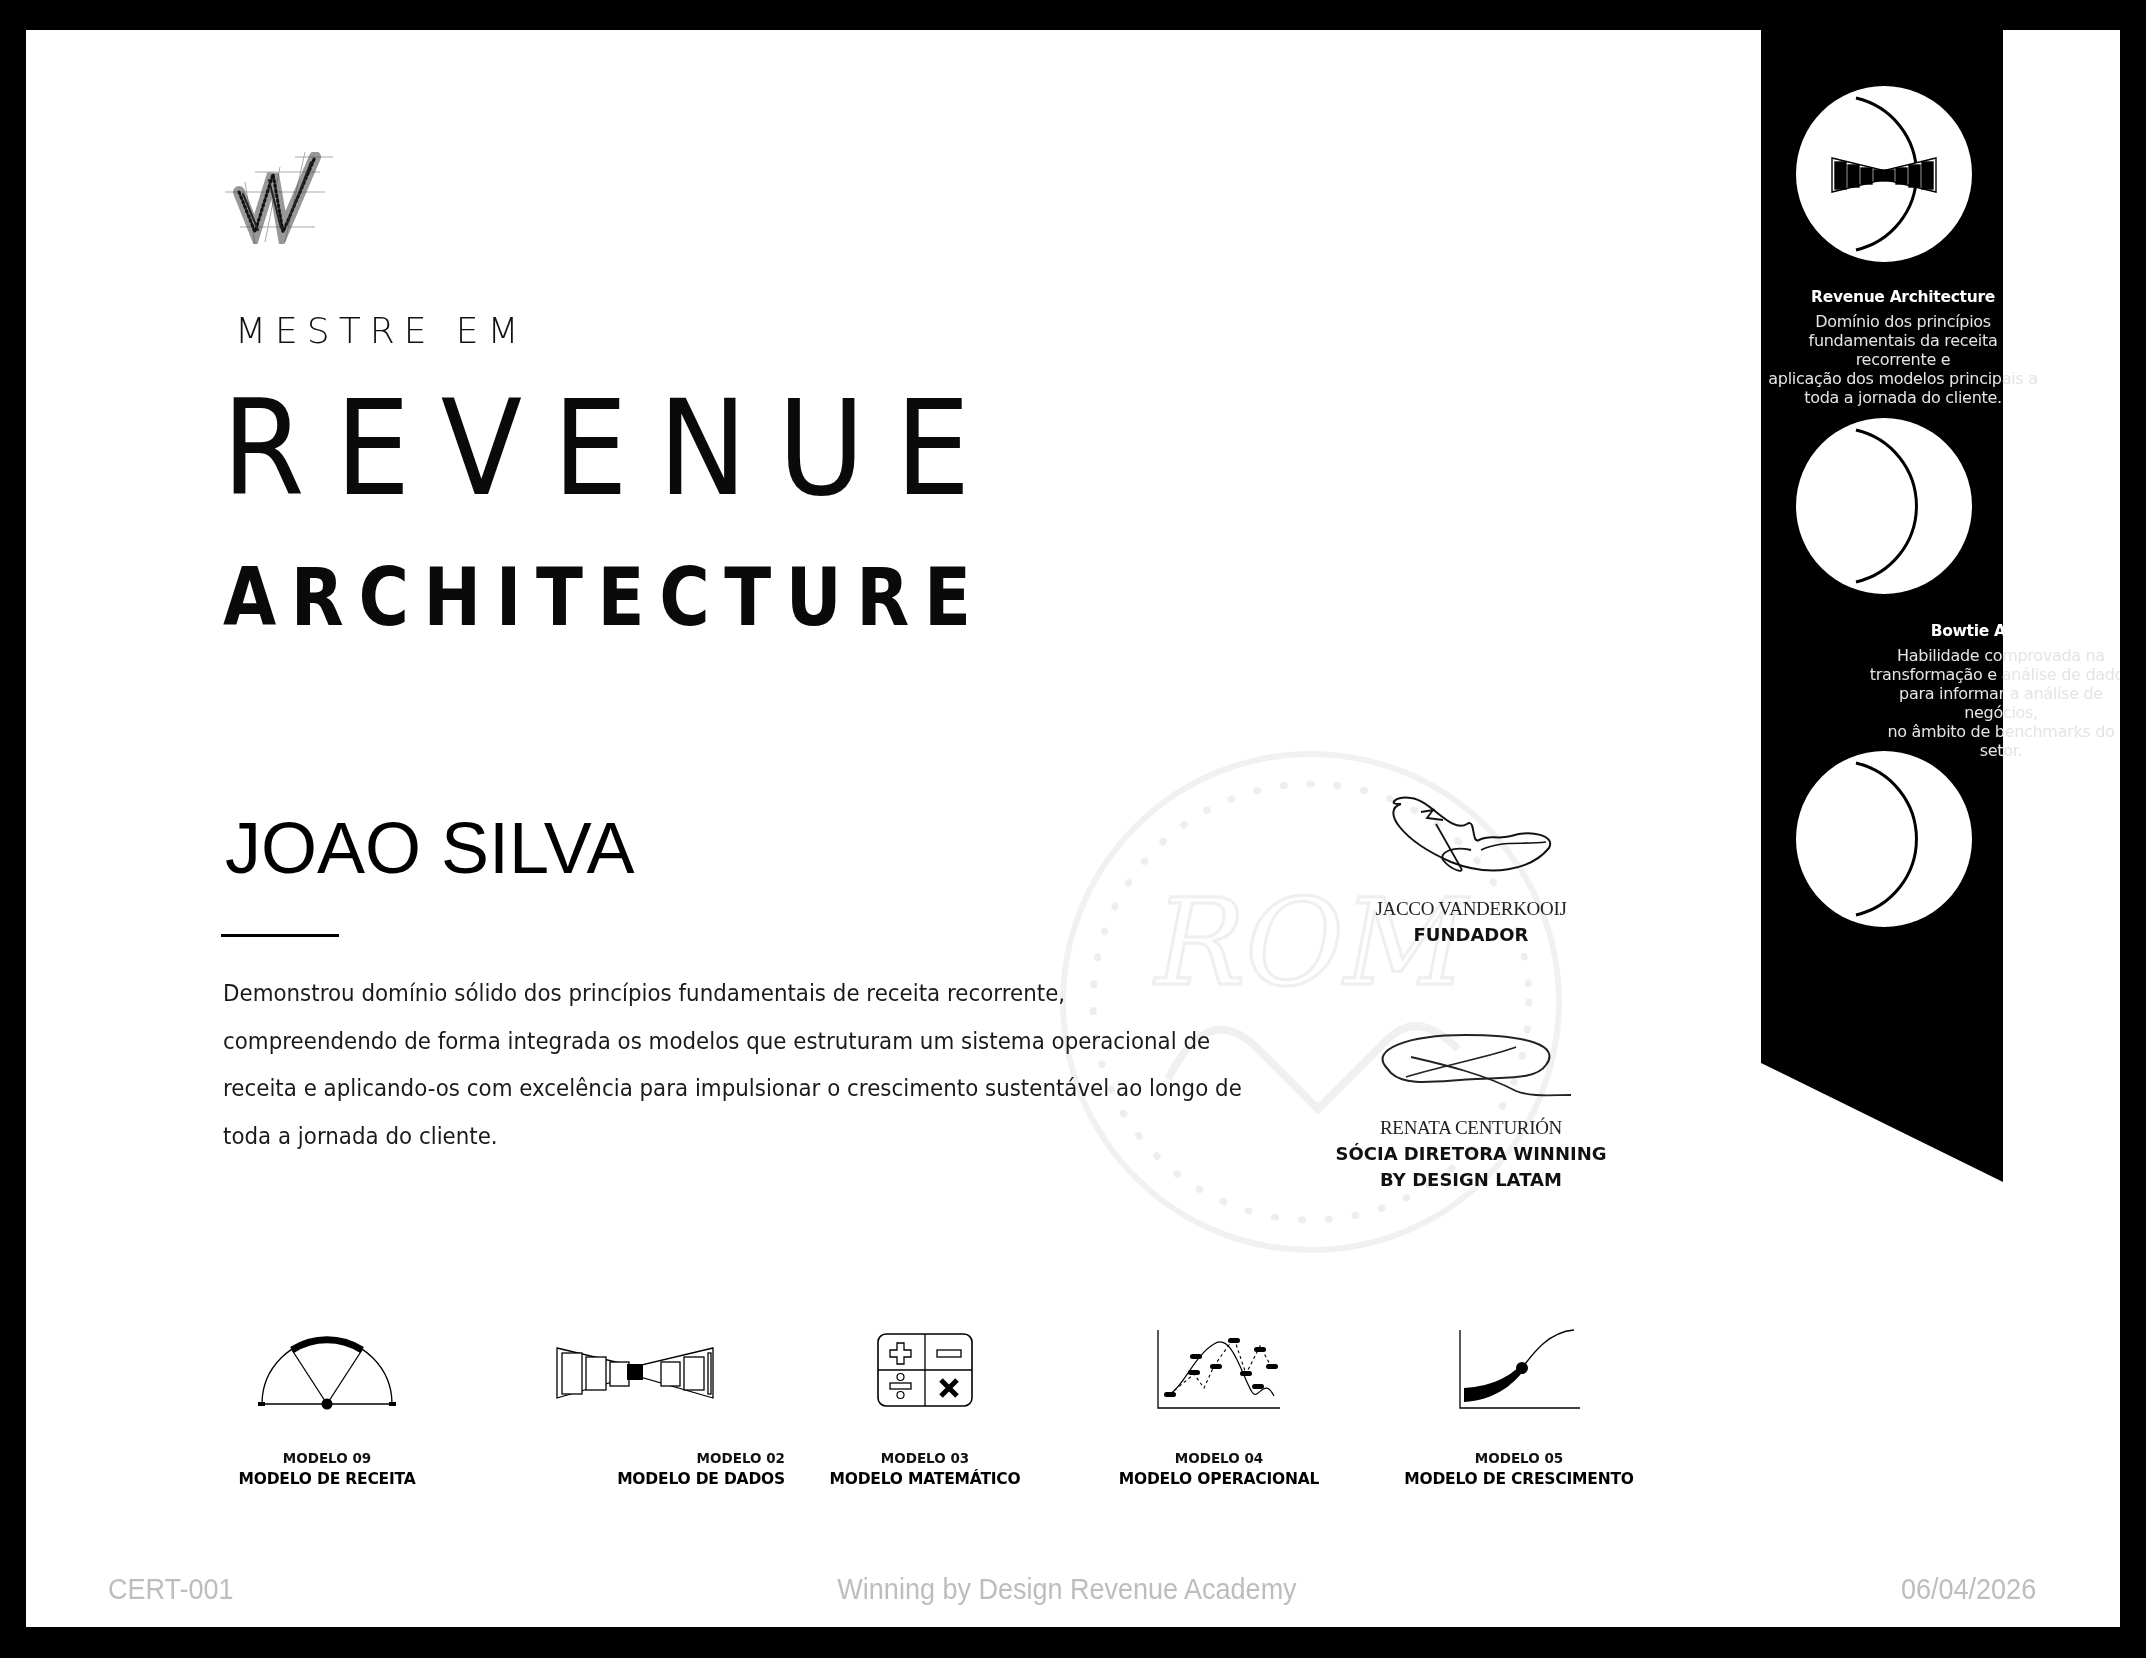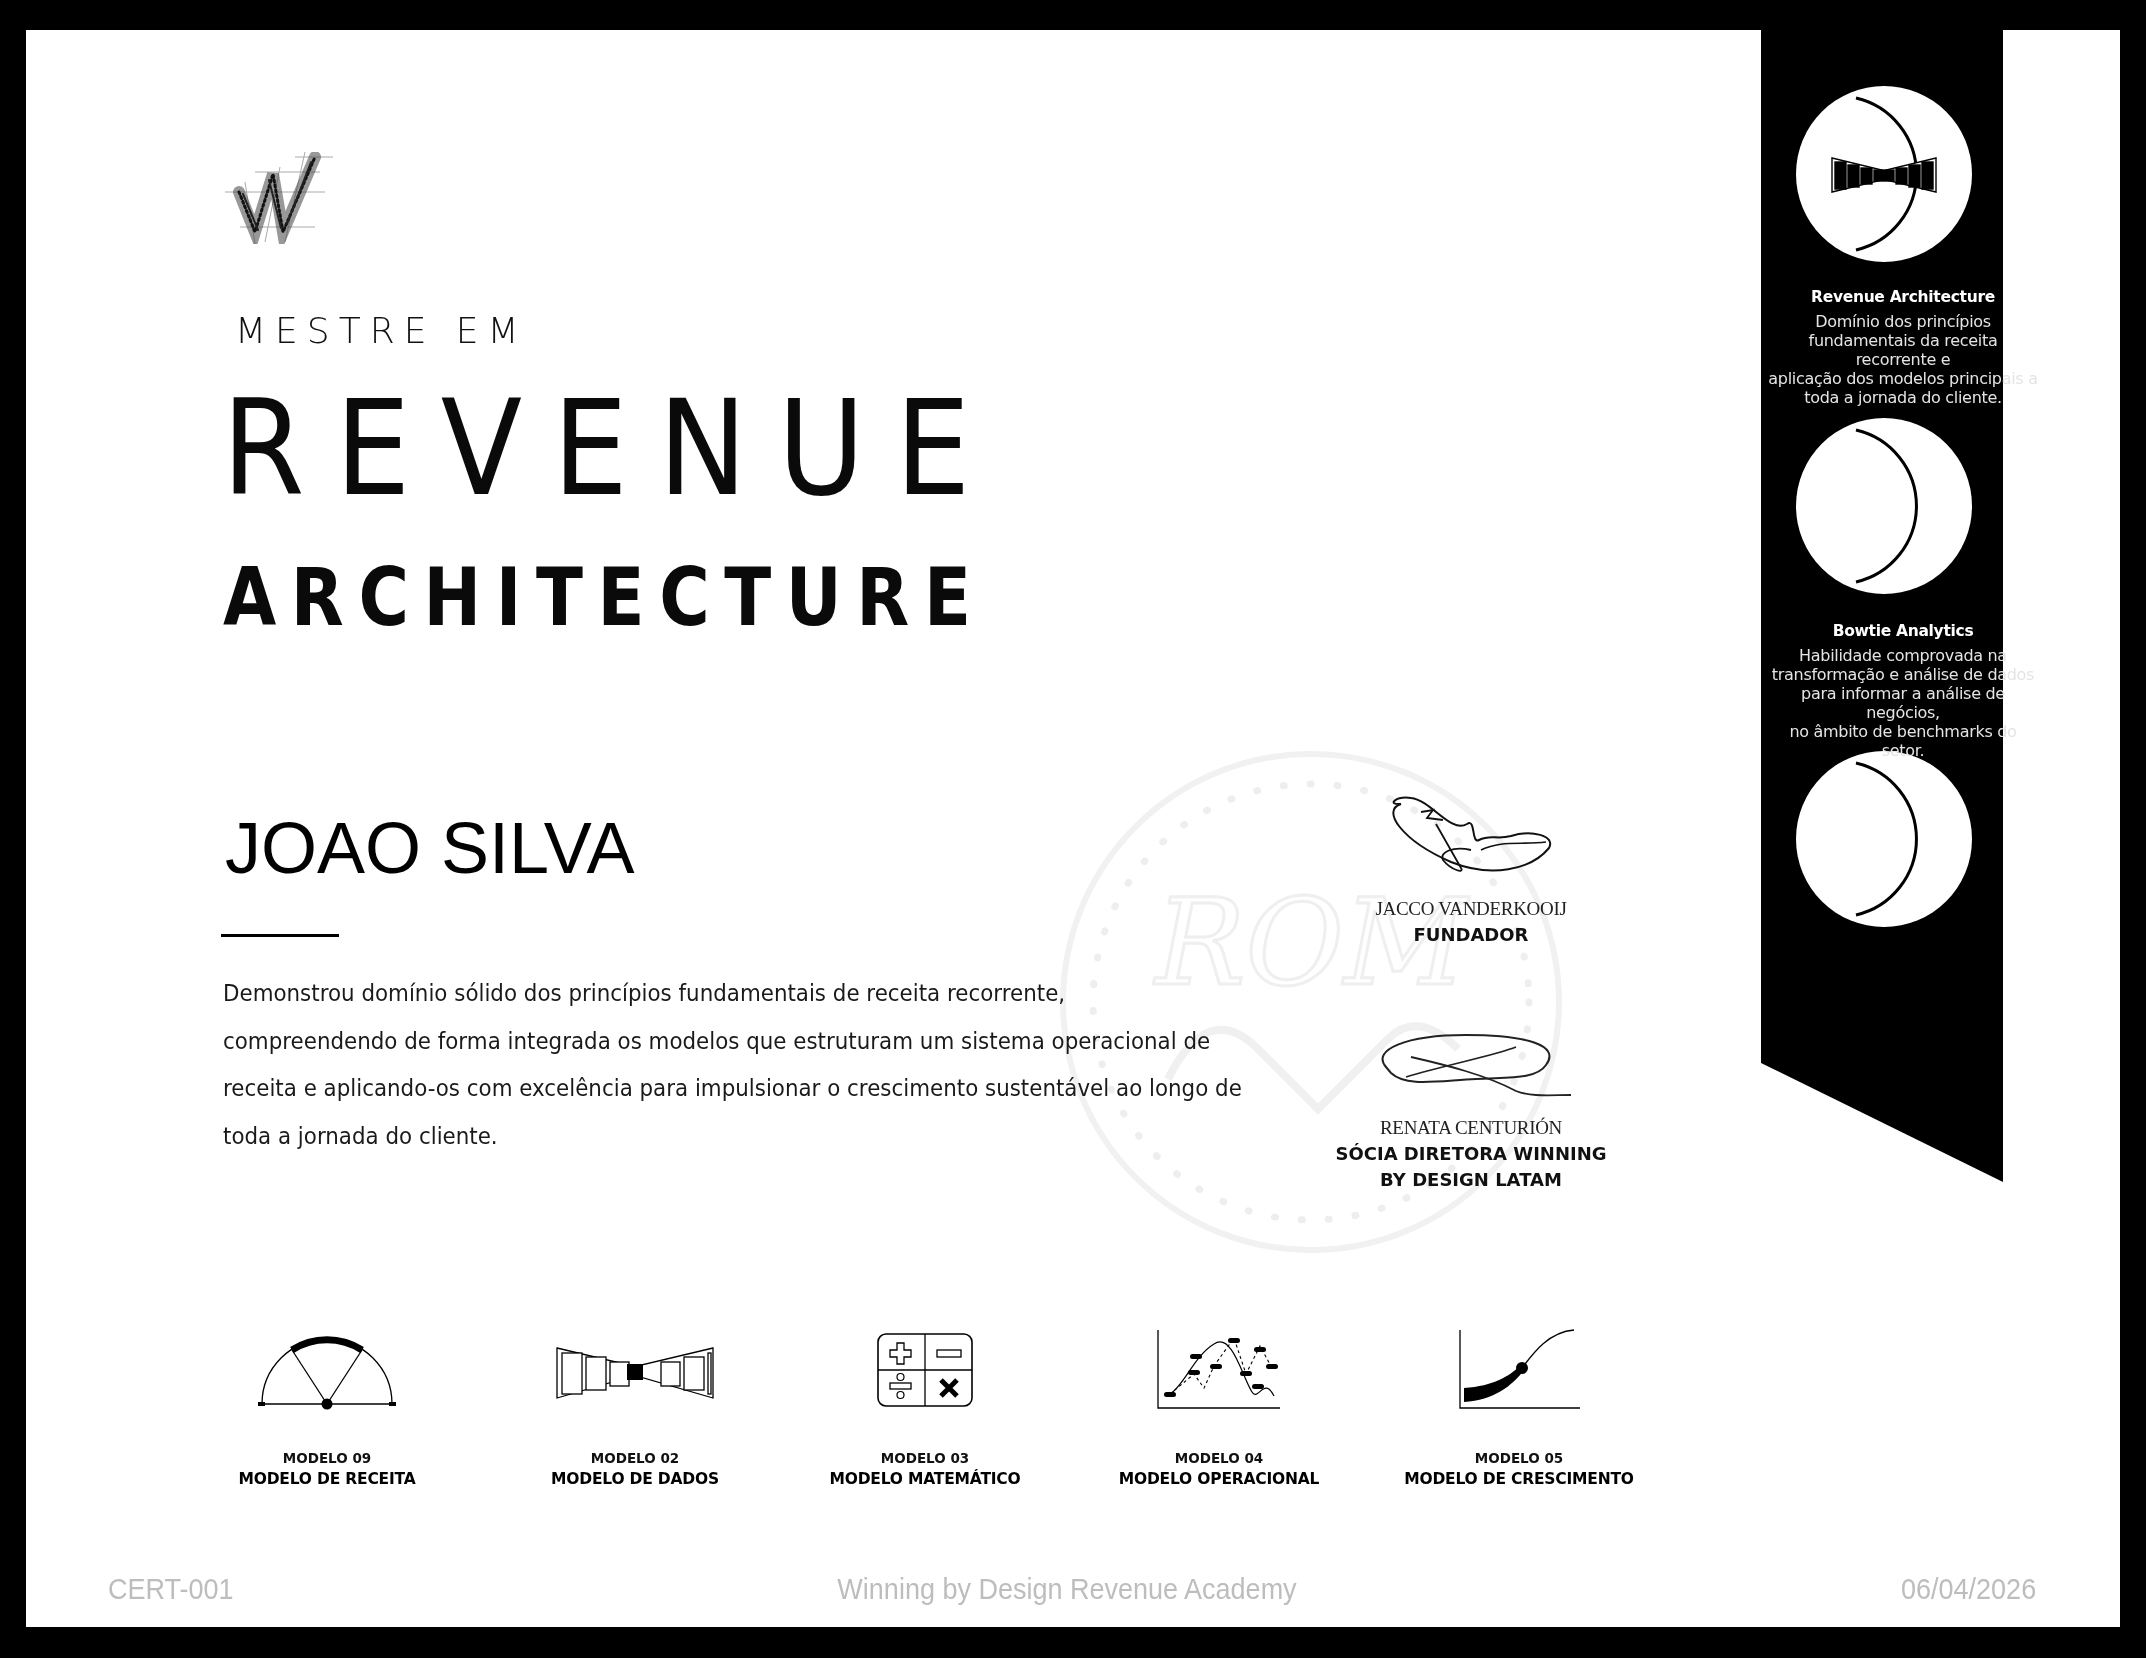--- a/index.html
+++ b/index.html
@@ -122,21 +122,21 @@
 
   <div class="bitem" style="left:1735px; top:258px;">
     <div class="bt">Revenue Architecture</div>
     <div class="bd">
       <div>Domínio dos princípios</div>
       <div>fundamentais da receita recorrente e</div>
       <div>aplicação dos modelos principais a</div>
       <div>toda a jornada do cliente.</div>
     </div>
   </div>
-  <div class="bitem" style="left:1735px; top:592px;">
+  <div class="bitem" style="left:1833px; top:592px;">
     <div class="bt">Bowtie Analytics</div>
     <div class="bd">
       <div>Habilidade comprovada na</div>
       <div>transformação e análise de dados</div>
       <div>para informar a análise de negócios,</div>
       <div>no âmbito de benchmarks do setor.</div>
     </div>
   </div>
 
   <div class="model" style="left:151px; top:1296px;">
@@ -147,21 +147,21 @@
       <line x1="75" y1="78" x2="40" y2="24" stroke="#000" stroke-width="1.3"></line>
       <line x1="75" y1="78" x2="110" y2="24" stroke="#000" stroke-width="1.3"></line>
       <circle cx="75" cy="78" r="5.5" fill="#000"></circle>
       <rect x="6" y="76" width="7" height="4" fill="#000"></rect>
         <rect x="137" y="76" width="7" height="4" fill="#000"></rect>
     </svg>
     <div class="mn">MODELO 09</div>
     <div class="mt">MODELO DE RECEITA</div>
   </div>
 
-  <div class="model" style="left:459px; top:1296px;">
+  <div class="model" style="left:459px; top:1296px;text-align:right;">
     <svg width="160" height="86" viewBox="0 0 160 86">
       <polygon points="2,22 78,40 78,50 2,72" fill="#fff" stroke="#000" stroke-width="1.3"></polygon>
       <polygon points="158,22 82,40 82,50 158,72" fill="#fff" stroke="#000" stroke-width="1.3"></polygon>
       <g fill="#fff" stroke="#000" stroke-width="1.3">
         <rect x="7" y="27" width="20" height="41"></rect>
           <rect x="31" y="31" width="20" height="33"></rect>
           <rect x="55" y="36" width="19" height="24"></rect>
         <rect x="106" y="36" width="19" height="24"></rect>
           <rect x="129" y="31" width="20" height="33"></rect>
           <rect x="153" y="27" width="3" height="41"></rect>

